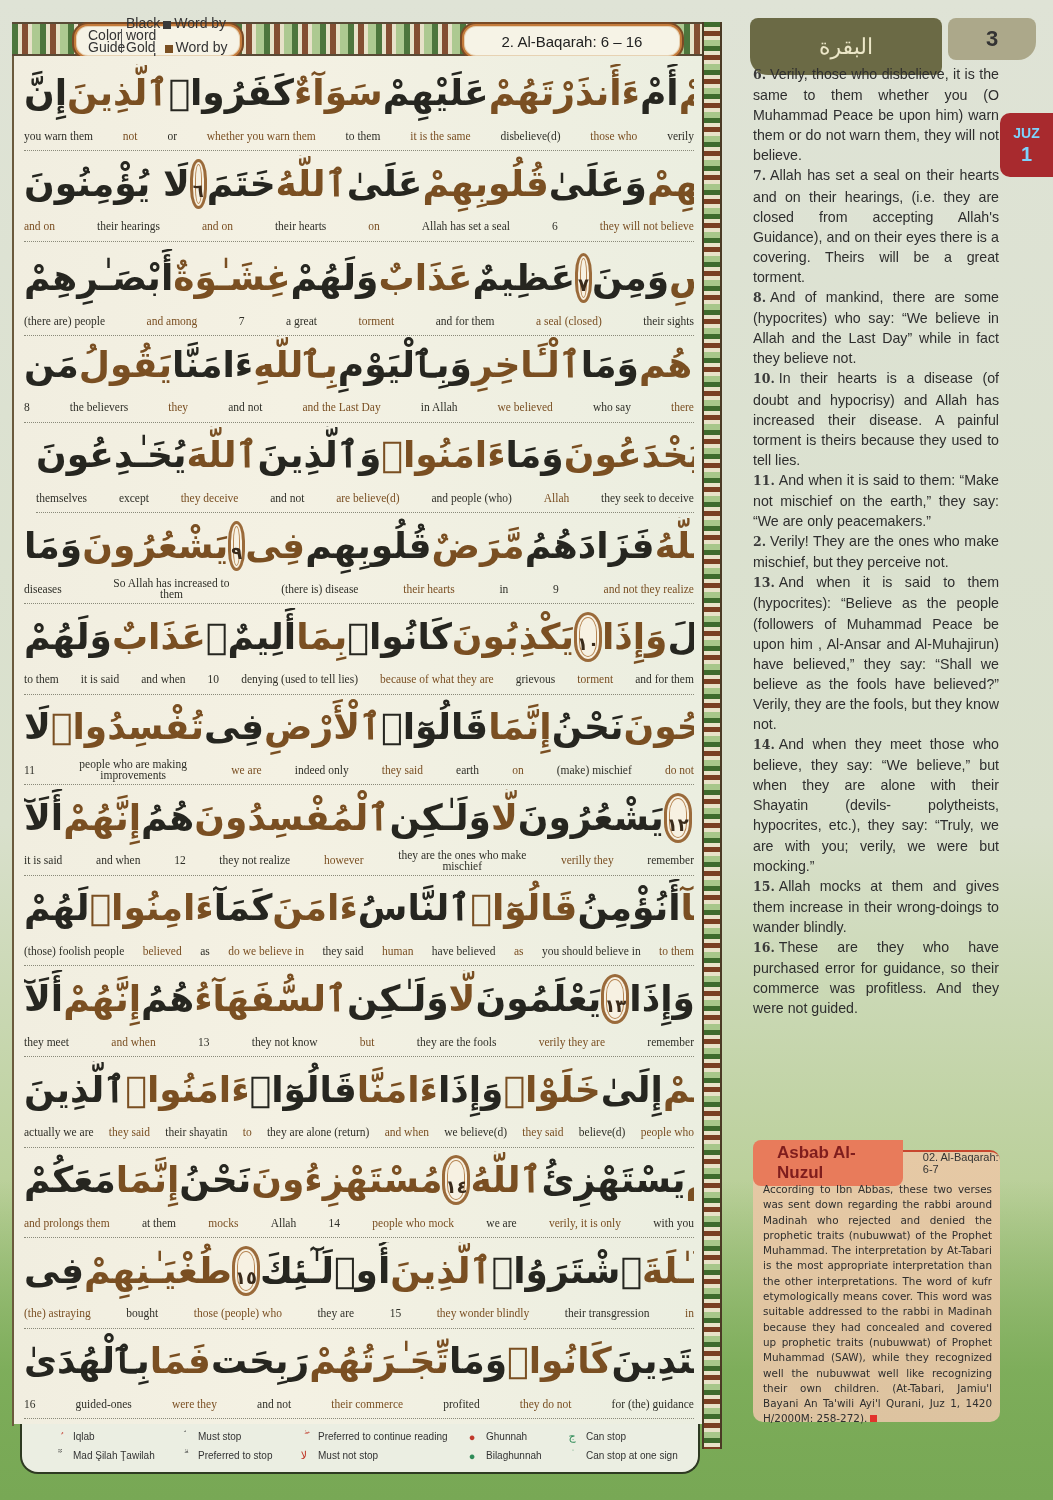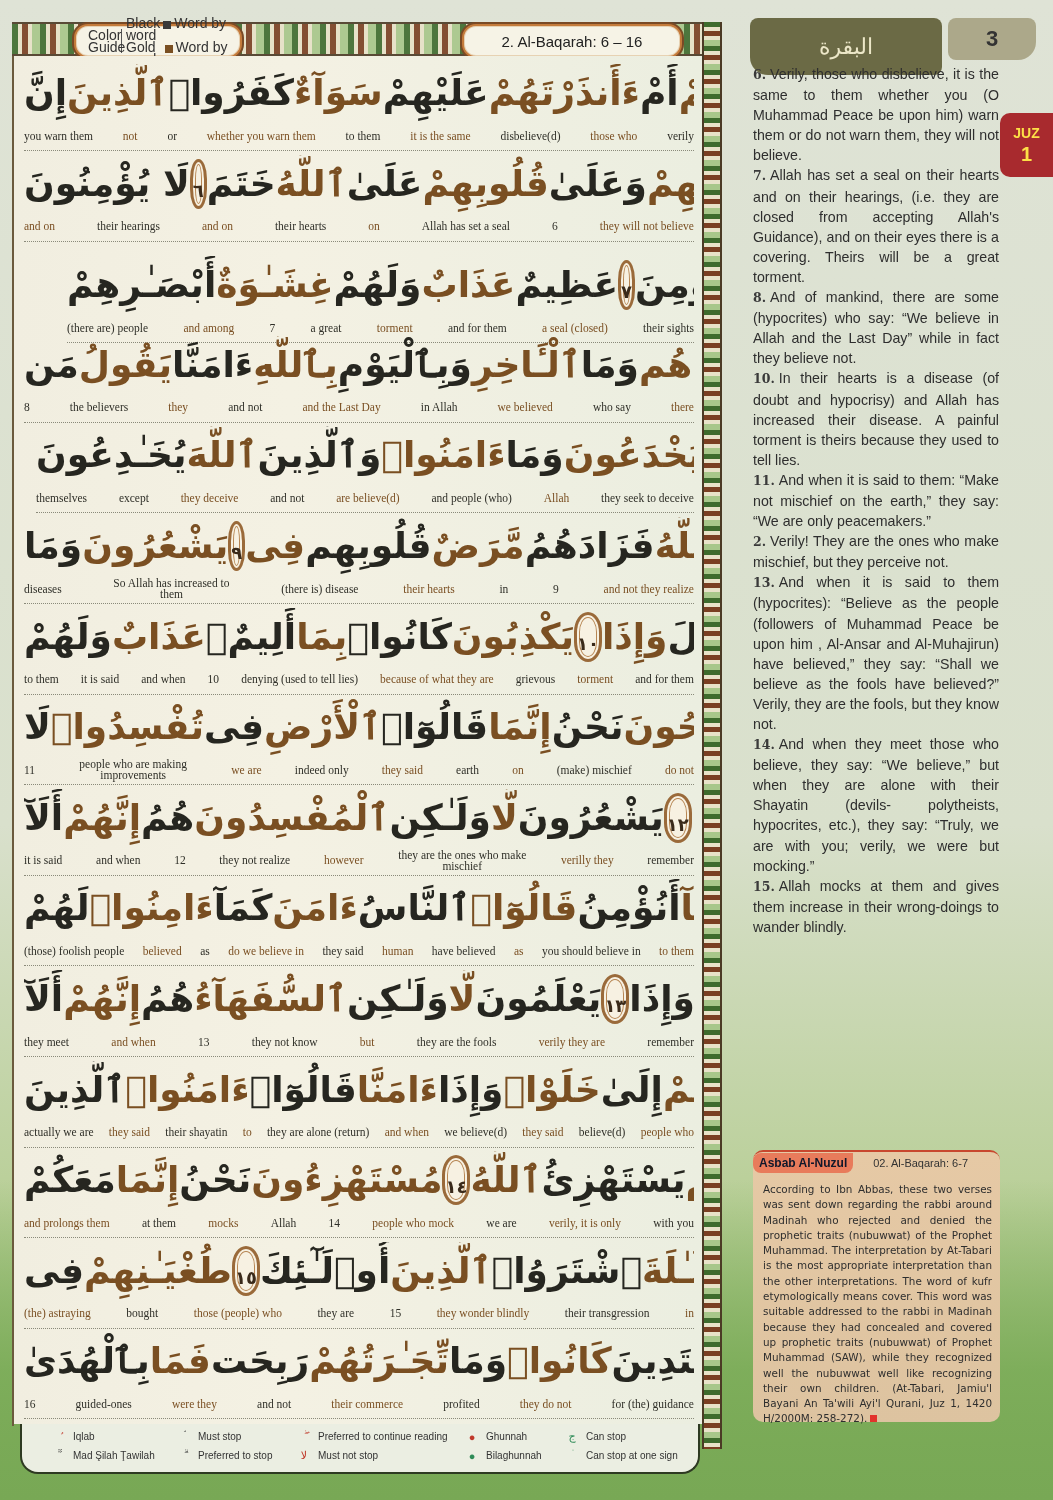--- a/index.html
+++ b/index.html
@@ -107,42 +107,42 @@
   }
   .page-tab {
     position: absolute; left: 198px; top: 18px; width: 88px; height: 42px;
     background: #aca88a; border-radius: 8px 8px 18px 8px;
     display: flex; align-items: center; justify-content: center;
     color: #333; font-family: "Liberation Sans", sans-serif; font-size: 22px; font-weight: bold;
   }
   .juz-tab {
     position: absolute; left: 250px; top: 113px; width: 53px; height: 64px;
     background: #a82a2e; border-radius: 10px 0 0 10px;
-    color: #fde047; font-family: "Liberation Sans", sans-serif; font-weight: bold;
+    color: #7dd3fc; font-family: "Liberation Sans", sans-serif; font-weight: bold;
     display: flex; flex-direction: column; align-items: center; justify-content: center;
   }
   .juz-tab .l1 { font-size: 14px; }
   .juz-tab .l2 { font-size: 20px; margin-top: 2px; }
   .translation {
     position: absolute; left: 3px; top: 64px; width: 246px;
     font-family: "Liberation Sans", sans-serif; font-size: 14.2px; line-height: 20.1px; color: #2e2e2e;
     text-align: justify;
   }
   .translation p { margin: 0; }
   .translation .vn { font-family: "DejaVu Serif", serif; font-weight: bold; font-size: 12.5px; color: #3a3a3a; margin-right: 4px; }
   .asbab {
     position: absolute; left: 3px; top: 1150px; width: 247px; height: 272px;
     background: linear-gradient(180deg, #e6c9a5 0%, #ddc3a0 100%);
     border-radius: 10px;
     border-top: 2px solid #c8472e;
   }
   .asbab-head { display: flex; align-items: center; height: 22px; font-family: "Liberation Sans", sans-serif; }
   .asbab-title {
-    background: #e87b5b; color: #0f172a; font-weight: bold; font-size: 12px;
-    padding: 3px 6px; border-radius: 8px 0 8px 8px;
+    background: #e87b5b; color: #7f1d1d; font-weight: bold; font-size: 17px;
+    padding: 3px 24px; border-radius: 8px 0 8px 8px;
   }
   .asbab-ref { font-size: 11px; color: #333; margin-left: 20px; }
   .asbab-body {
     padding: 8px 8px 0 10px; font-family: "DejaVu Sans", sans-serif; font-size: 10.4px; line-height: 15.3px; color: #2e2e2e;
     text-align: justify;
   }
   .asbab-end { display: inline-block; width: 7px; height: 7px; background: #e2322b; margin-left: 3px; vertical-align: 0; }
 </style>
 </head>
 <body>
@@ -209,21 +209,21 @@
           <span class="tg">and on</span>
           <span class="tb">their hearings</span>
           <span class="tg">and on</span>
           <span class="tb">their hearts</span>
           <span class="tg">on</span>
           <span class="tb">Allah has set a seal</span>
           <span class="tb">6</span>
           <span class="tg">they will not believe</span>
         </div>
       </div>
-      <div class="line" style="top: 198px; margin-left: 43px;">
+      <div class="line" style="top: 191px;">
         <div class="arabic">
           <span class="ar-black">أَبْصَـٰرِهِمْ</span>
           <span class="ar-gold">غِشَـٰوَةٌ</span>
           <span class="ar-black">وَلَهُمْ</span>
           <span class="ar-gold">عَذَابٌ</span>
           <span class="ar-black">عَظِيمٌ</span>
           <span class="ayah-mark">٧</span>
           <span class="ar-black">وَمِنَ</span>
           <span class="ar-gold">ٱلنَّاسِ</span>
         </div>
@@ -581,20 +581,21 @@
   <div class="translation" id="translation">
       <p><span class="vn">6.</span><span>Verily, those who disbelieve, it is the same to them whether you (O Muhammad Peace be upon him) warn them or do not warn them, they will not believe.</span></p>
       <p><span class="vn">7.</span><span>Allah has set a seal on their hearts and on their hearings, (i.e. they are closed from accepting Allah's Guidance), and on their eyes there is a covering. Theirs will be a great torment.</span></p>
       <p><span class="vn">8.</span><span>And of mankind, there are some (hypocrites) who say: “We believe in Allah and the Last Day” while in fact they believe not.</span></p>
       <p><span class="vn">10.</span><span>In their hearts is a disease (of doubt and hypocrisy) and Allah has increased their disease. A painful torment is theirs because they used to tell lies.</span></p>
       <p><span class="vn">11.</span><span>And when it is said to them: “Make not mischief on the earth,” they say: “We are only peacemakers.”</span></p>
       <p><span class="vn">2.</span><span>Verily! They are the ones who make mischief, but they perceive not.</span></p>
       <p><span class="vn">13.</span><span>And when it is said to them (hypocrites): “Believe as the people (followers of Muhammad Peace be upon him , Al-Ansar and Al-Muhajirun) have believed,” they say: “Shall we believe as the fools have believed?” Verily, they are the fools, but they know not.</span></p>
       <p><span class="vn">14.</span><span>And when they meet those who believe, they say: “We believe,” but when they are alone with their Shayatin (devils- polytheists, hypocrites, etc.), they say: “Truly, we are with you; verily, we were but mocking.”</span></p>
       <p><span class="vn">15.</span><span>Allah mocks at them and gives them increase in their wrong-doings to wander blindly.</span></p>
+      <p><span class="vn">16.</span><span>These are they who have purchased error for guidance, so their commerce was profitless. And they were not guided.</span></p>
     </div>
 
   <div class="asbab">
     <div class="asbab-head">
       <span class="asbab-title">Asbab Al-Nuzul</span>
       <span class="asbab-ref">02. Al-Baqarah: 6-7</span>
     </div>
     <div class="asbab-body"><span>According to Ibn Abbas, these two verses was sent down regarding the rabbi around Madinah who rejected and denied the prophetic traits (nubuwwat) of the Prophet Muhammad. The interpretation by At-Tabari is the most appropriate interpretation than the other interpretations. The word of kufr etymologically means cover. This word was suitable addressed to the rabbi in Madinah because they had concealed and covered up prophetic traits (nubuwwat) of Prophet Muhammad (SAW), while they recognized well the nubuwwat well like recognizing their own children. (At-Tabari, Jamiu'l Bayani An Ta'wili Ayi'l Qurani, Juz 1, 1420 H/2000M: 258-272).</span><span class="asbab-end"></span></div>
   </div>
 </div>

